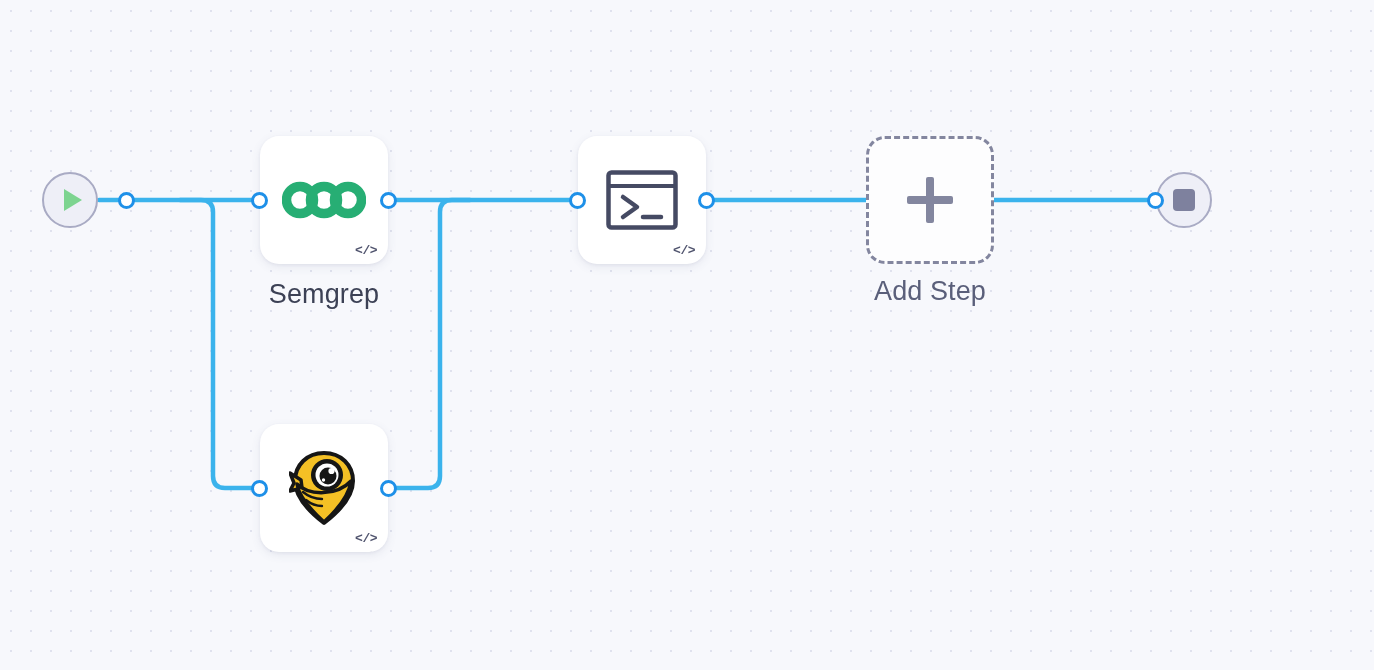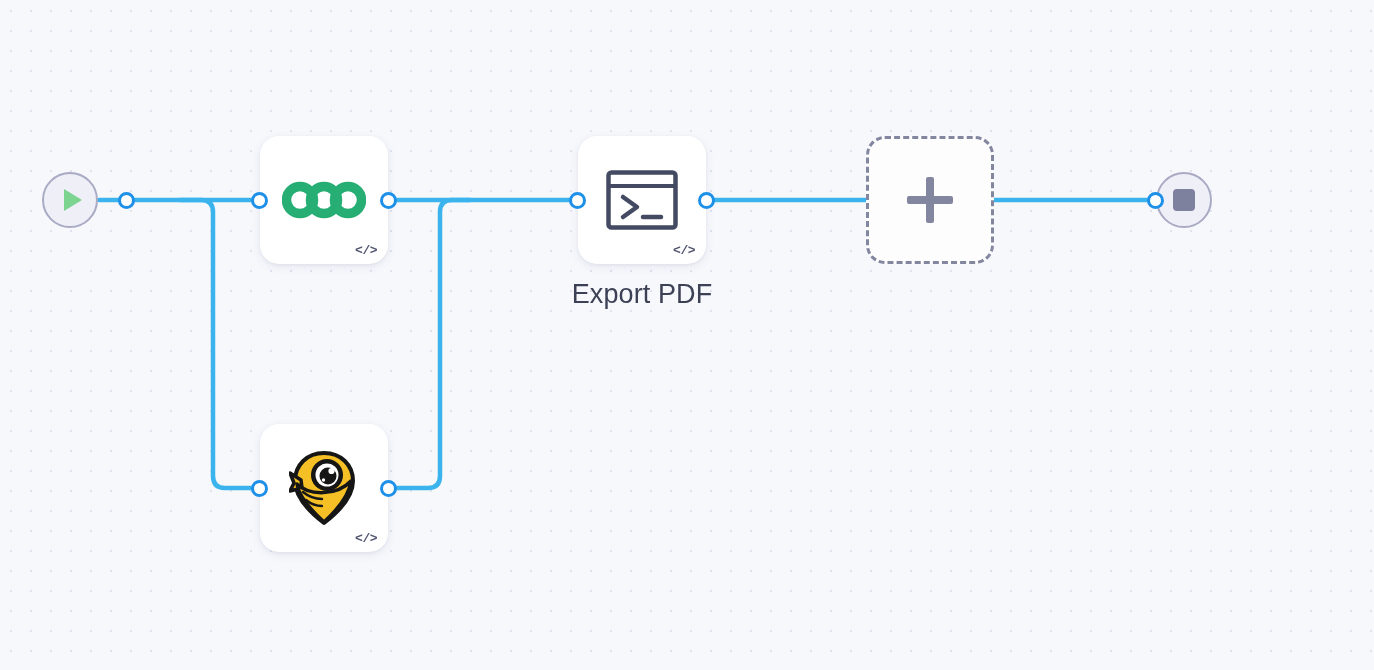--- a/index.html
+++ b/index.html
@@ -175,20 +175,21 @@
         <g fill="none" stroke="#27AE74" stroke-width="9.5">
           <circle cx="18" cy="20" r="13.5"></circle>
           <circle cx="42" cy="20" r="13.5"></circle>
           <circle cx="66" cy="20" r="13.5"></circle>
         </g>
       </svg>
       <span class="code-badge">&lt;/&gt;</span>
       <div class="port left"></div>
       <div class="port right"></div>
     </div>
+    <div class="caption">Semgrep</div>
   </div>
 
   <div class="node" style="left:260px; top:424px;">
     <div class="card">
 
       <svg width="70" height="76" viewBox="0 0 70 76">
 
         <path d="M35 3 C52 3 64 15 64 31 C64 47 48 63 35 73 C22 63 6 47 6 31 C6 15 18 3 35 3 Z" fill="#F4C025" stroke="#161616" stroke-width="4" stroke-linejoin="round"></path>
 
         <path d="M12 30 L1 23 L5 33 L1 41 L13 38 Z" fill="#F4C025" stroke="#161616" stroke-width="3.5" stroke-linejoin="round"></path>
@@ -218,27 +219,27 @@
       <svg width="72" height="60" viewBox="0 0 72 60">
         <rect x="2.5" y="2.5" width="67" height="55" rx="3" fill="#FFFFFF" stroke="#454A63" stroke-width="4.5"></rect>
         <line x1="2.5" y1="16" x2="69.5" y2="16" stroke="#454A63" stroke-width="4"></line>
         <polyline points="17,27 31,37 17,47" fill="none" stroke="#454A63" stroke-width="4.5" stroke-linecap="round" stroke-linejoin="round"></polyline>
         <line x1="37" y1="47" x2="55" y2="47" stroke="#454A63" stroke-width="4.5" stroke-linecap="round"></line>
       </svg>
       <span class="code-badge">&lt;/&gt;</span>
       <div class="port left"></div>
       <div class="port right"></div>
     </div>
-    <div class="caption">Export PDF</div>
   </div>
 
   <div class="node" style="left:866px; top:136px;">
     <div class="card dashed">
       <div class="plus"></div>
     </div>
+    <div class="caption muted">Add Step</div>
   </div>
 
   <div class="node" style="left:1156px; top:172px;">
     <div class="terminal">
       <div class="stop-sq"></div>
     </div>
     <div class="port left solo" style="top:19.5px; left:-9px;"></div>
   </div>
 
 </div>

